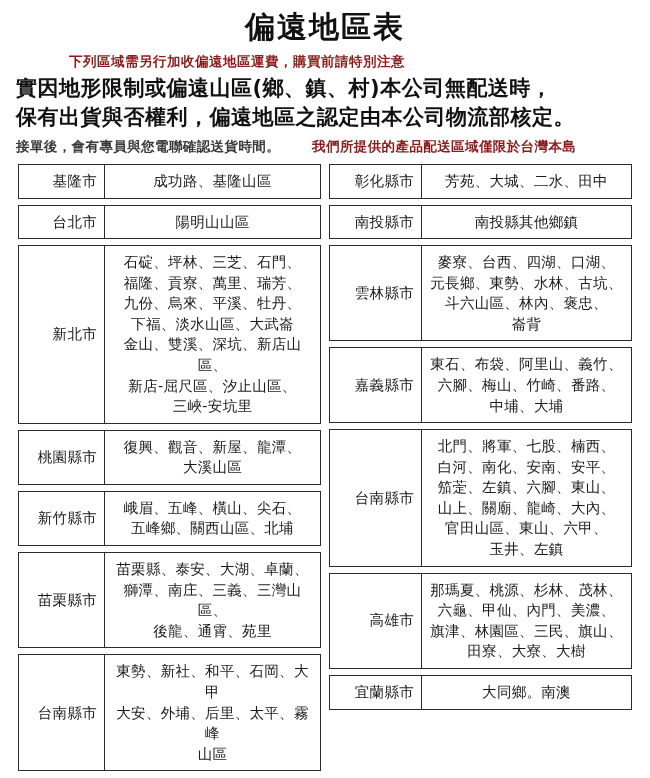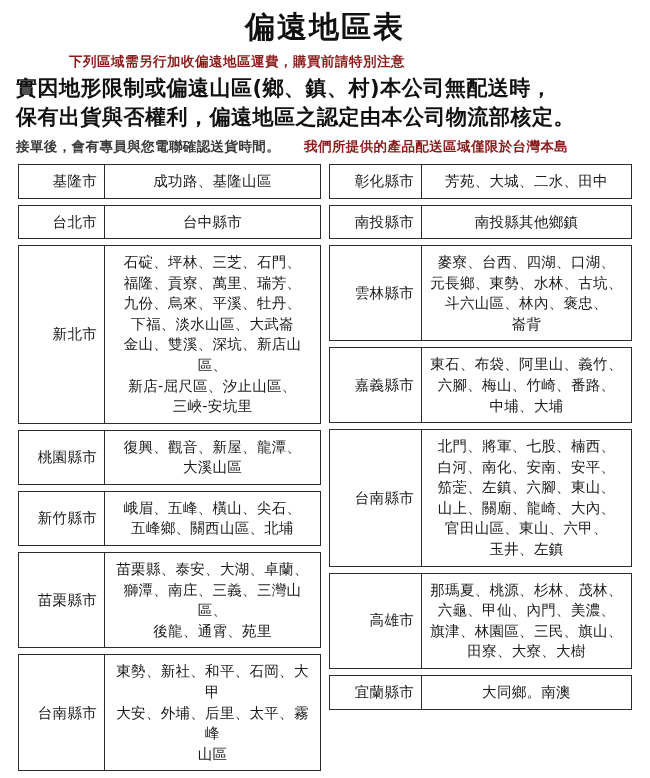--- a/index.html
+++ b/index.html
@@ -46,24 +46,24 @@
     letter-spacing: 0.5px;
   }
   .redline {
     font-size: 13.5px;
     font-weight: bold;
     color: #8c1b1b;
     padding: 6px 16px 8px 16px;
     letter-spacing: 0.4px;
     display: flex;
     align-items: baseline;
-    gap: 24px;
+    gap: 0;
   }
   .redline .left { color: #3a3a3a; }
-  .redline .right { color: #8c1b1b; }
+  .redline .right { color: #8c1b1b; margin-left: 32px; }
 
   
   .cols {
     display: flex;
     gap: 8px;
     padding: 0 18px;
   }
   .col { width: 50%; }
 
   .tbl {
@@ -115,21 +115,21 @@
         <tbody id="left-body">
             <tr>
               <td class="region">基隆市</td>
               <td class="area">成功路、基隆山區</td>
             </tr>
             <tr class="spacer">
               <td colspan="2"></td>
             </tr>
             <tr>
               <td class="region">台北市</td>
-              <td class="area">台中縣市</td>
+              <td class="area">陽明山山區</td>
             </tr>
             <tr class="spacer">
               <td colspan="2"></td>
             </tr>
             <tr>
               <td class="region">新北市</td>
               <td class="area">石碇、坪林、三芝、石門、<br>福隆、貢寮、萬里、瑞芳、<br>九份、烏來、平溪、牡丹、<br>下福、淡水山區、大武崙<br>金山、雙溪、深坑、新店山區、<br>新店-屈尺區、汐止山區、<br>三峽-安坑里</td>
             </tr>
             <tr class="spacer">
               <td colspan="2"></td>

